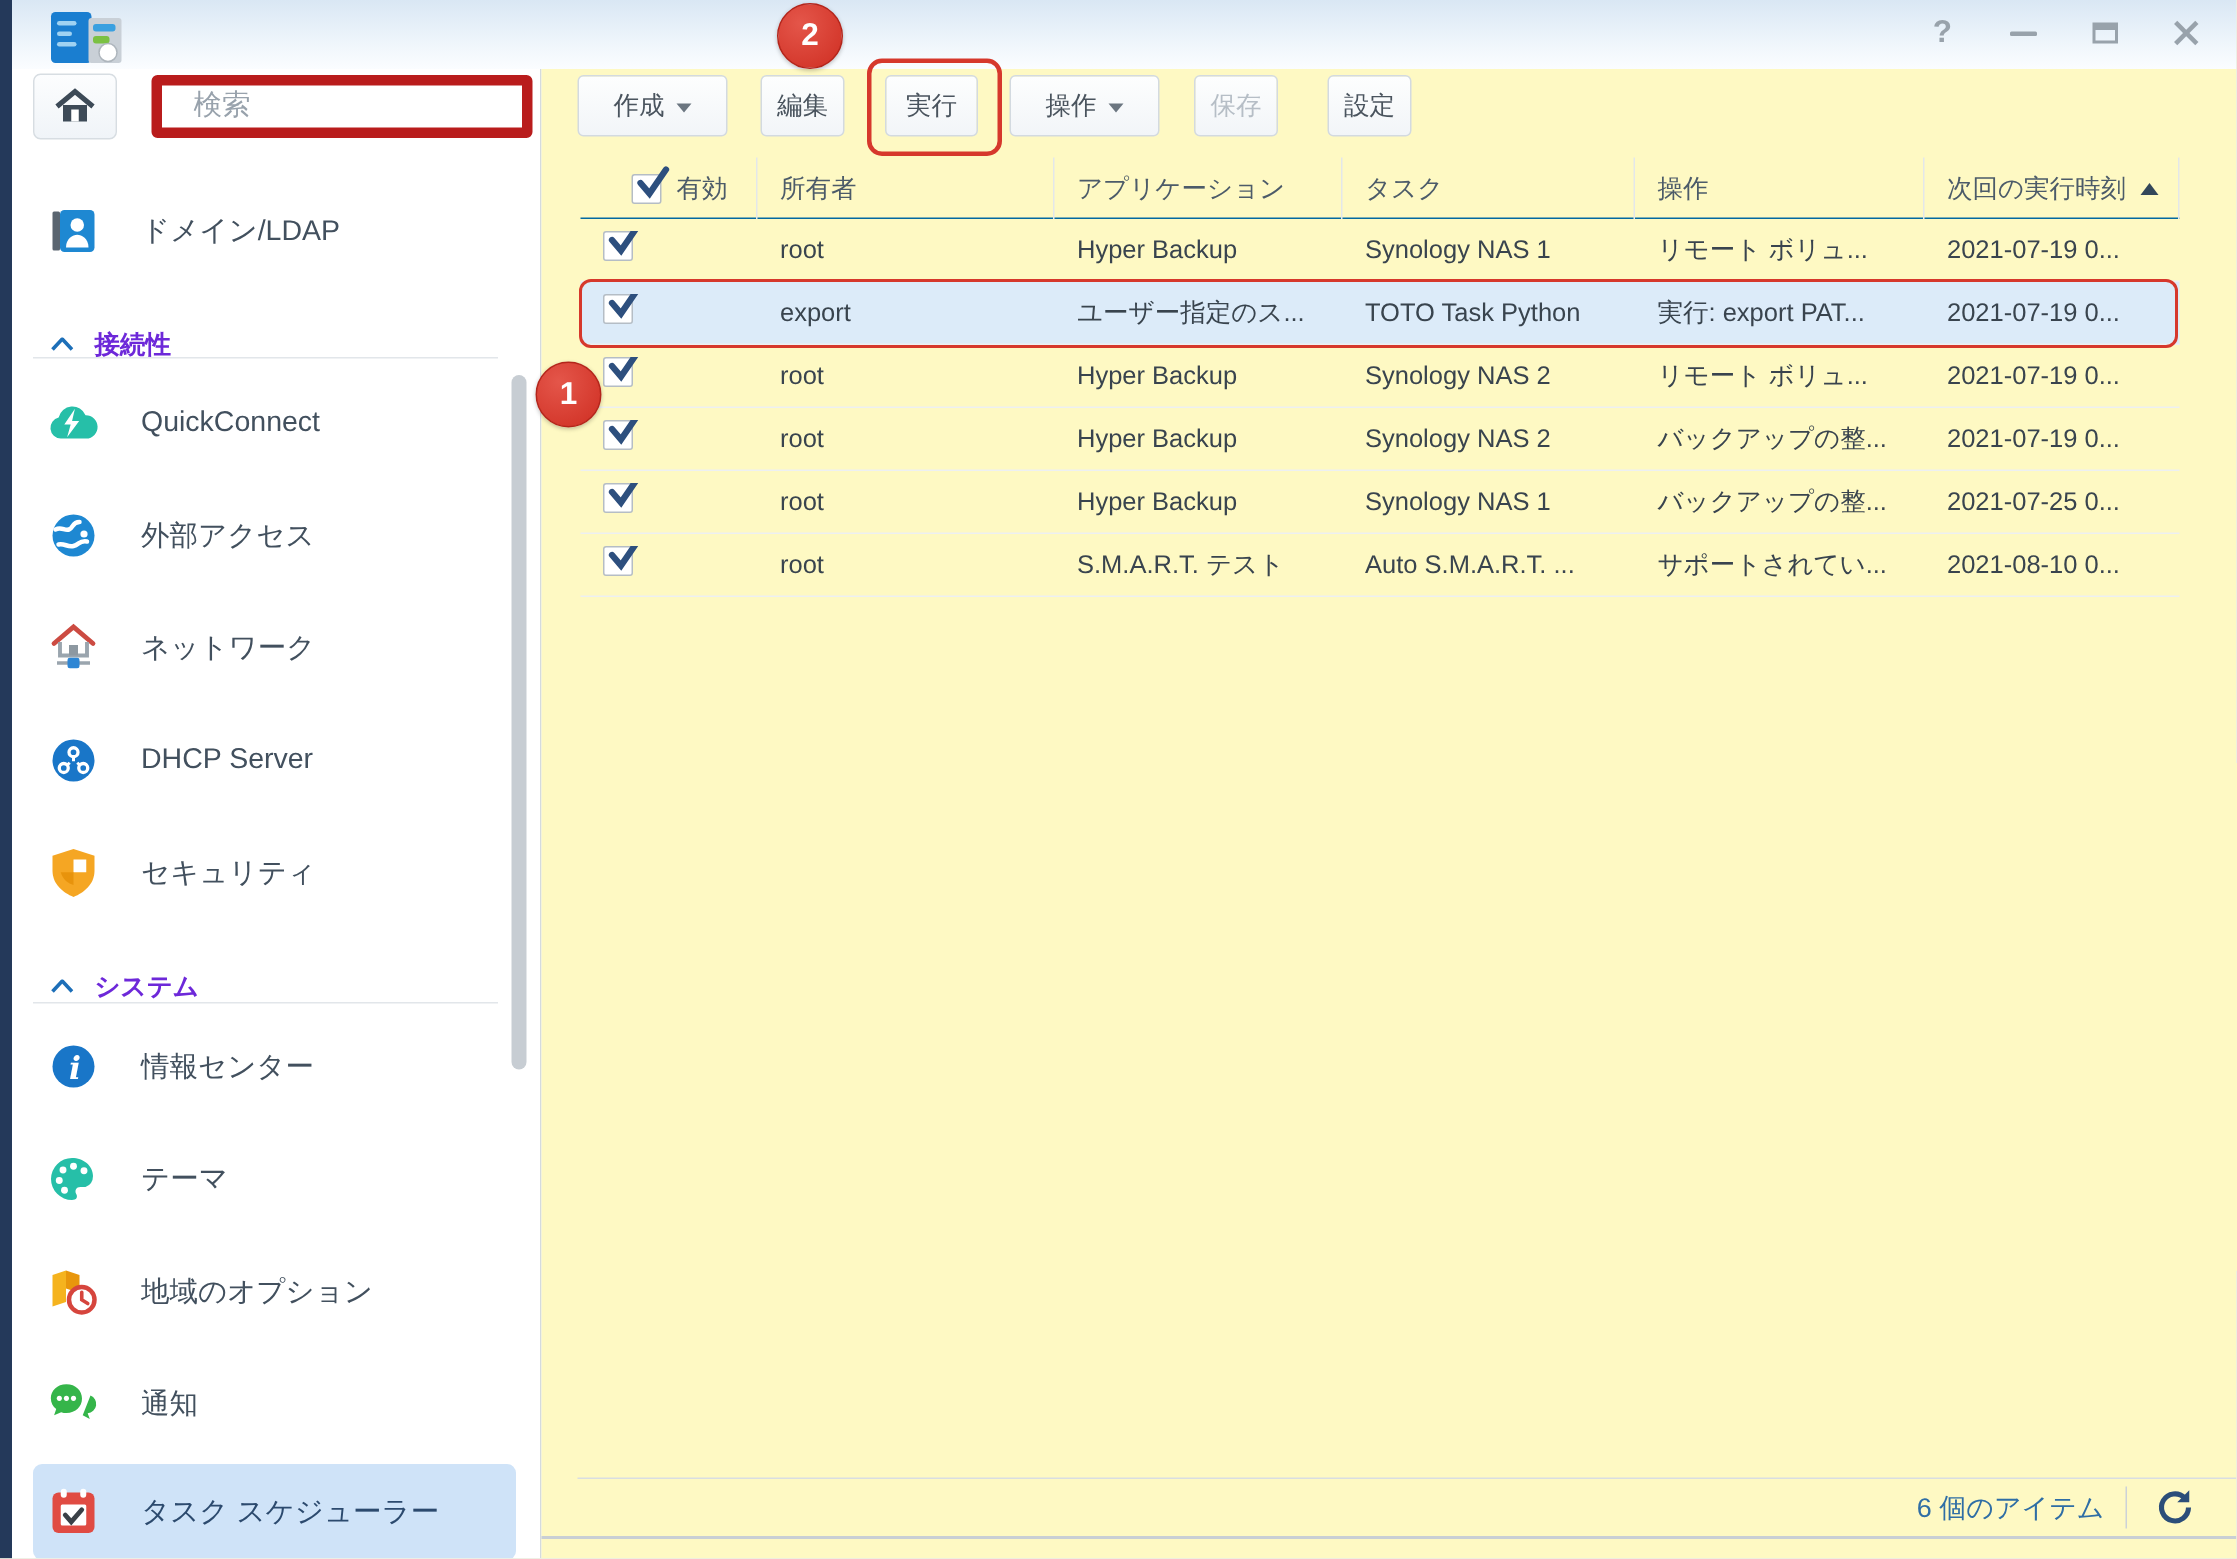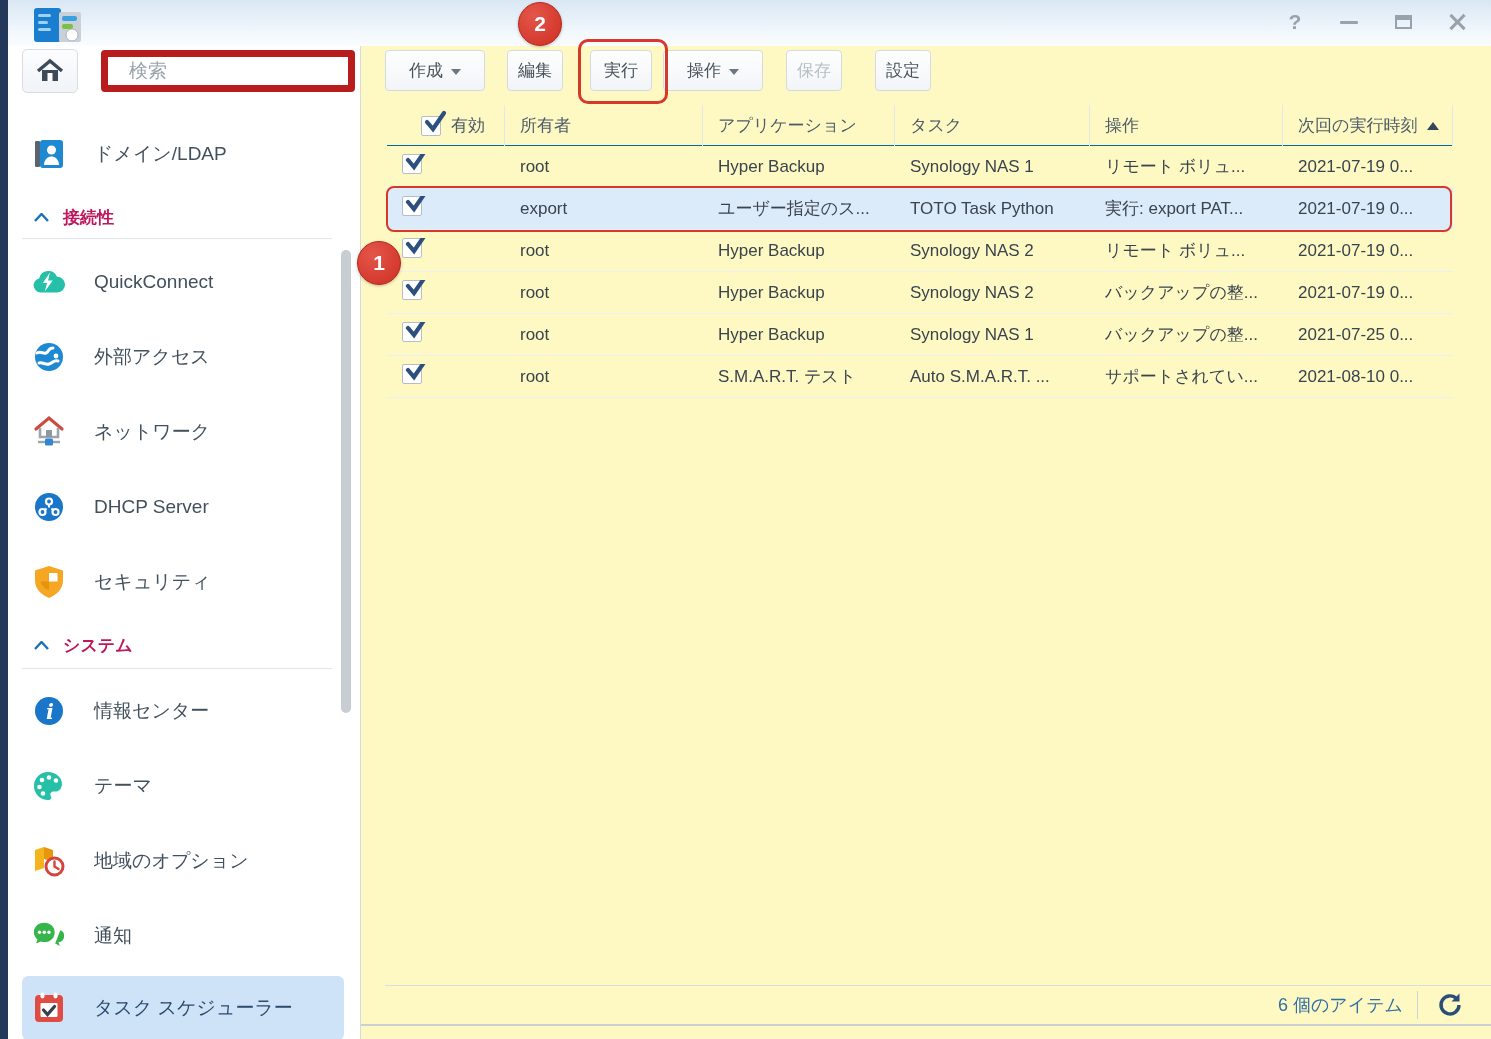--- a/index.html
+++ b/index.html
@@ -37,21 +37,21 @@
   .search-box input { border:none; outline:none; flex:1; font-size:19px; color:#3c4650;
     font-family:inherit; background:transparent; }
   .search-box input::placeholder { color:#98a2ac; }
 
   .side-item { position:absolute; left:14px; width:322px; height:48px;
     display:flex; align-items:center; gap:28px; padding-left:10px;
     font-size:19px; color:#42505e; cursor:pointer; border-radius:6px; }
   .side-item .icon { width:34px; height:34px; flex:0 0 34px; display:flex; align-items:center; justify-content:center; }
   .side-item.selected { background:#cfe3f8; color:#2c4a6e; height:64px; }
   .side-section { position:absolute; left:26px; display:flex; align-items:center; gap:14px;
-    font-size:17px; font-weight:bold; color:#be185d; cursor:pointer; }
+    font-size:17px; font-weight:bold; color:#6d28d9; cursor:pointer;margin-top:12px; }
   .side-divider { position:absolute; left:14px; width:310px; border-top:1px solid #e2e6ea; }
   .side-scrollbar { position:absolute; left:333px; top:204px; width:10px; height:463px;
     background:#c7cdd3; border-radius:5px; }
   .chev { width:15px; height:9px; }
 
   
   .main { position:absolute; left:361px; top:46px; width:1130px; height:993px; background:#fef9c3; }
   .toolbar { position:absolute; left:24px; top:4px; display:flex; }
   .tb-btn { height:41px; background:linear-gradient(#fdfefe,#f2f5f8);
     border:1px solid #d3dae0; border-radius:4px; font-size:17px; color:#4a545e;
@@ -296,21 +296,21 @@
   <div class="main">
 
     <div class="toolbar">
       <button class="tb-btn" style="width:100px;margin-right:22px">
         <span>作成</span>
         <span class="caret"></span>
       </button>
       <button class="tb-btn" style="width:56px;margin-right:27px">
         <span>編集</span>
       </button>
-      <button class="tb-btn" style="width:62px;margin-right:11px">
+      <button class="tb-btn" style="width:62px;margin-right:21px">
         <span>実行</span>
       </button>
       <button class="tb-btn" style="width:100px;margin-right:23px">
         <span>操作</span>
         <span class="caret"></span>
       </button>
       <button class="tb-btn disabled" style="width:56px;margin-right:33px">
         <span>保存</span>
       </button>
       <button class="tb-btn" style="width:56px">

